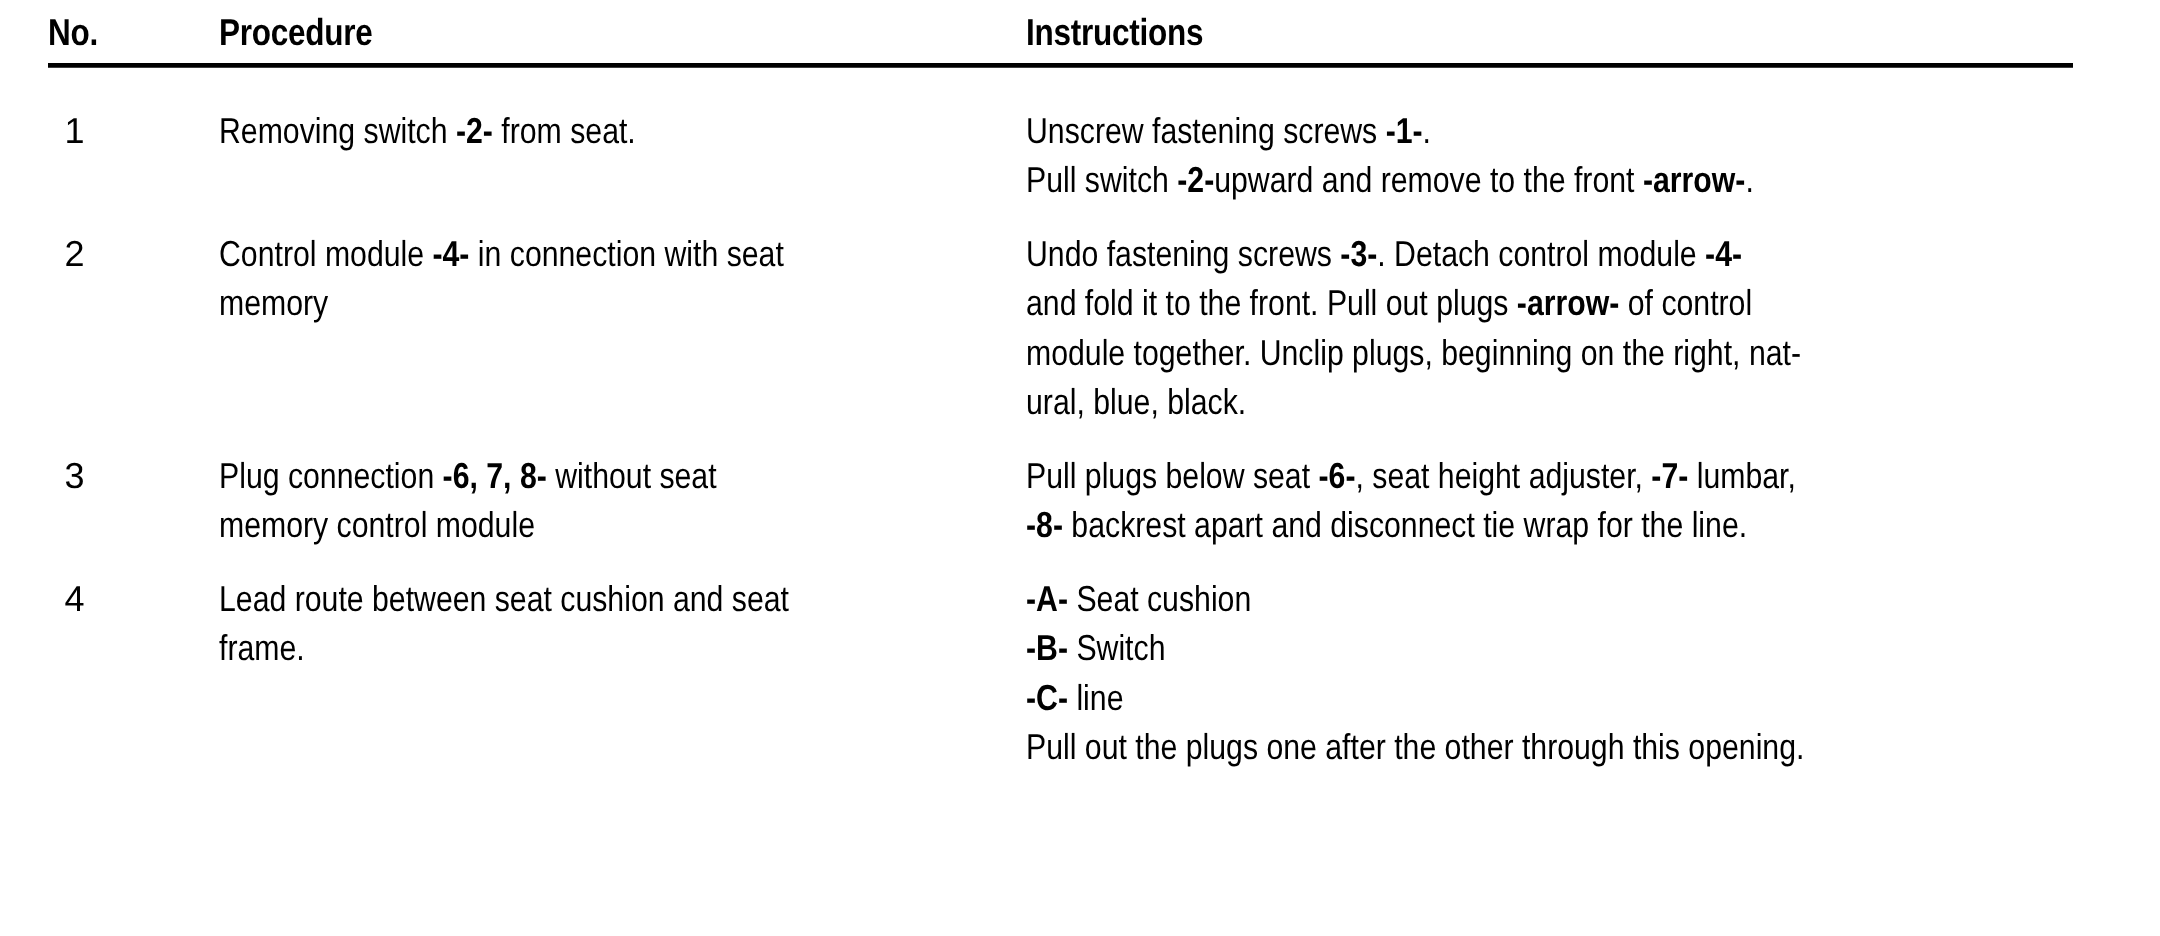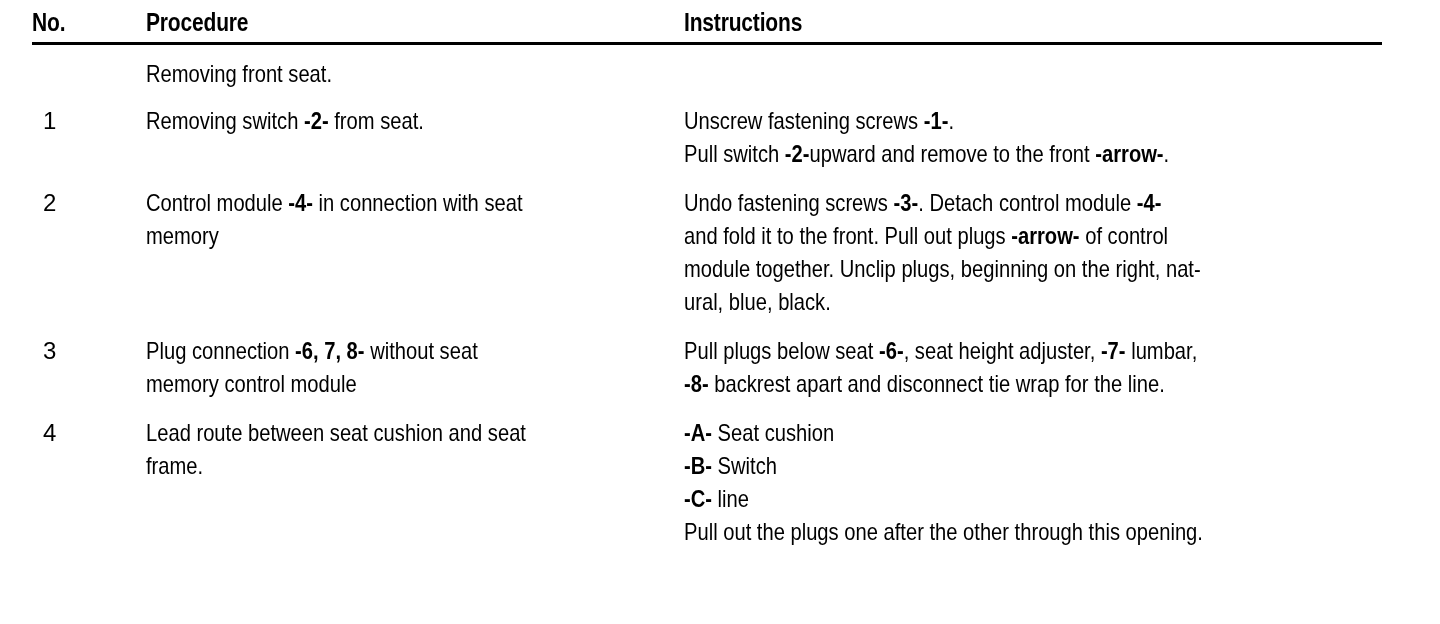--- a/index.html
+++ b/index.html
@@ -110,27 +110,20 @@
         </th>
       </tr>
     </thead>
 
     <tbody id="tbody">
         <tr class="gap-first">
           <td></td>
           <td></td>
           <td></td>
         </tr>
-        <tr>
-          <td class="no-cell"></td>
-          <td class="proc-cell">
-            <span class="line"><span class="tx"><span>Removing front seat.</span></span></span>
-          </td>
-          <td class="instr-cell"></td>
-        </tr>
         <tr class="gap-sm">
           <td></td>
           <td></td>
           <td></td>
         </tr>
         <tr>
           <td class="no-cell">1</td>
           <td class="proc-cell">
             <span class="line"><span class="tx"><span>Removing switch </span><b>-2-</b><span> from seat.</span></span></span>
           </td>

